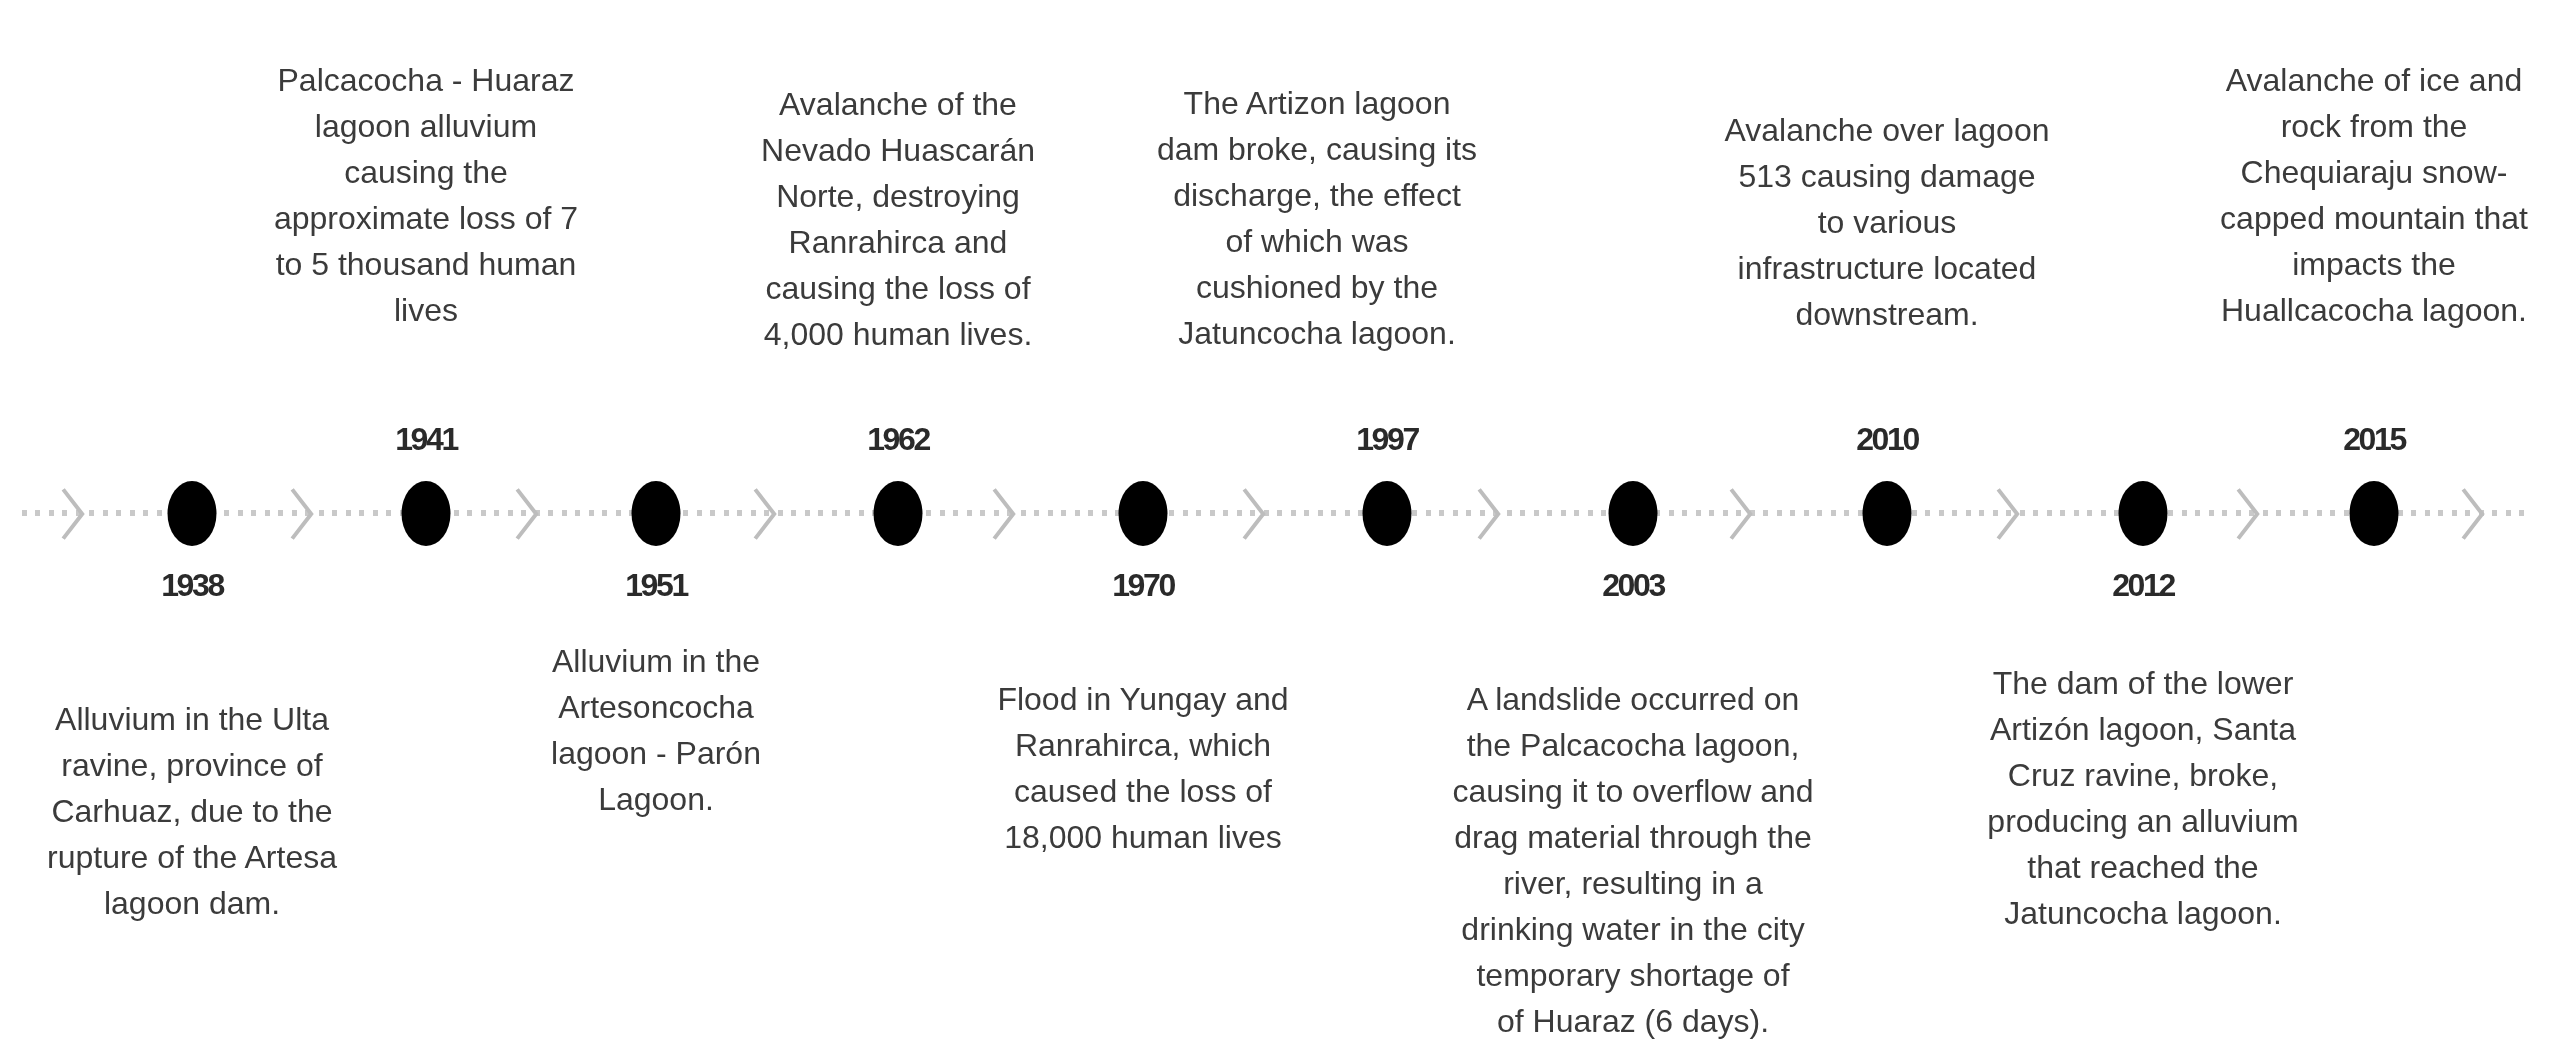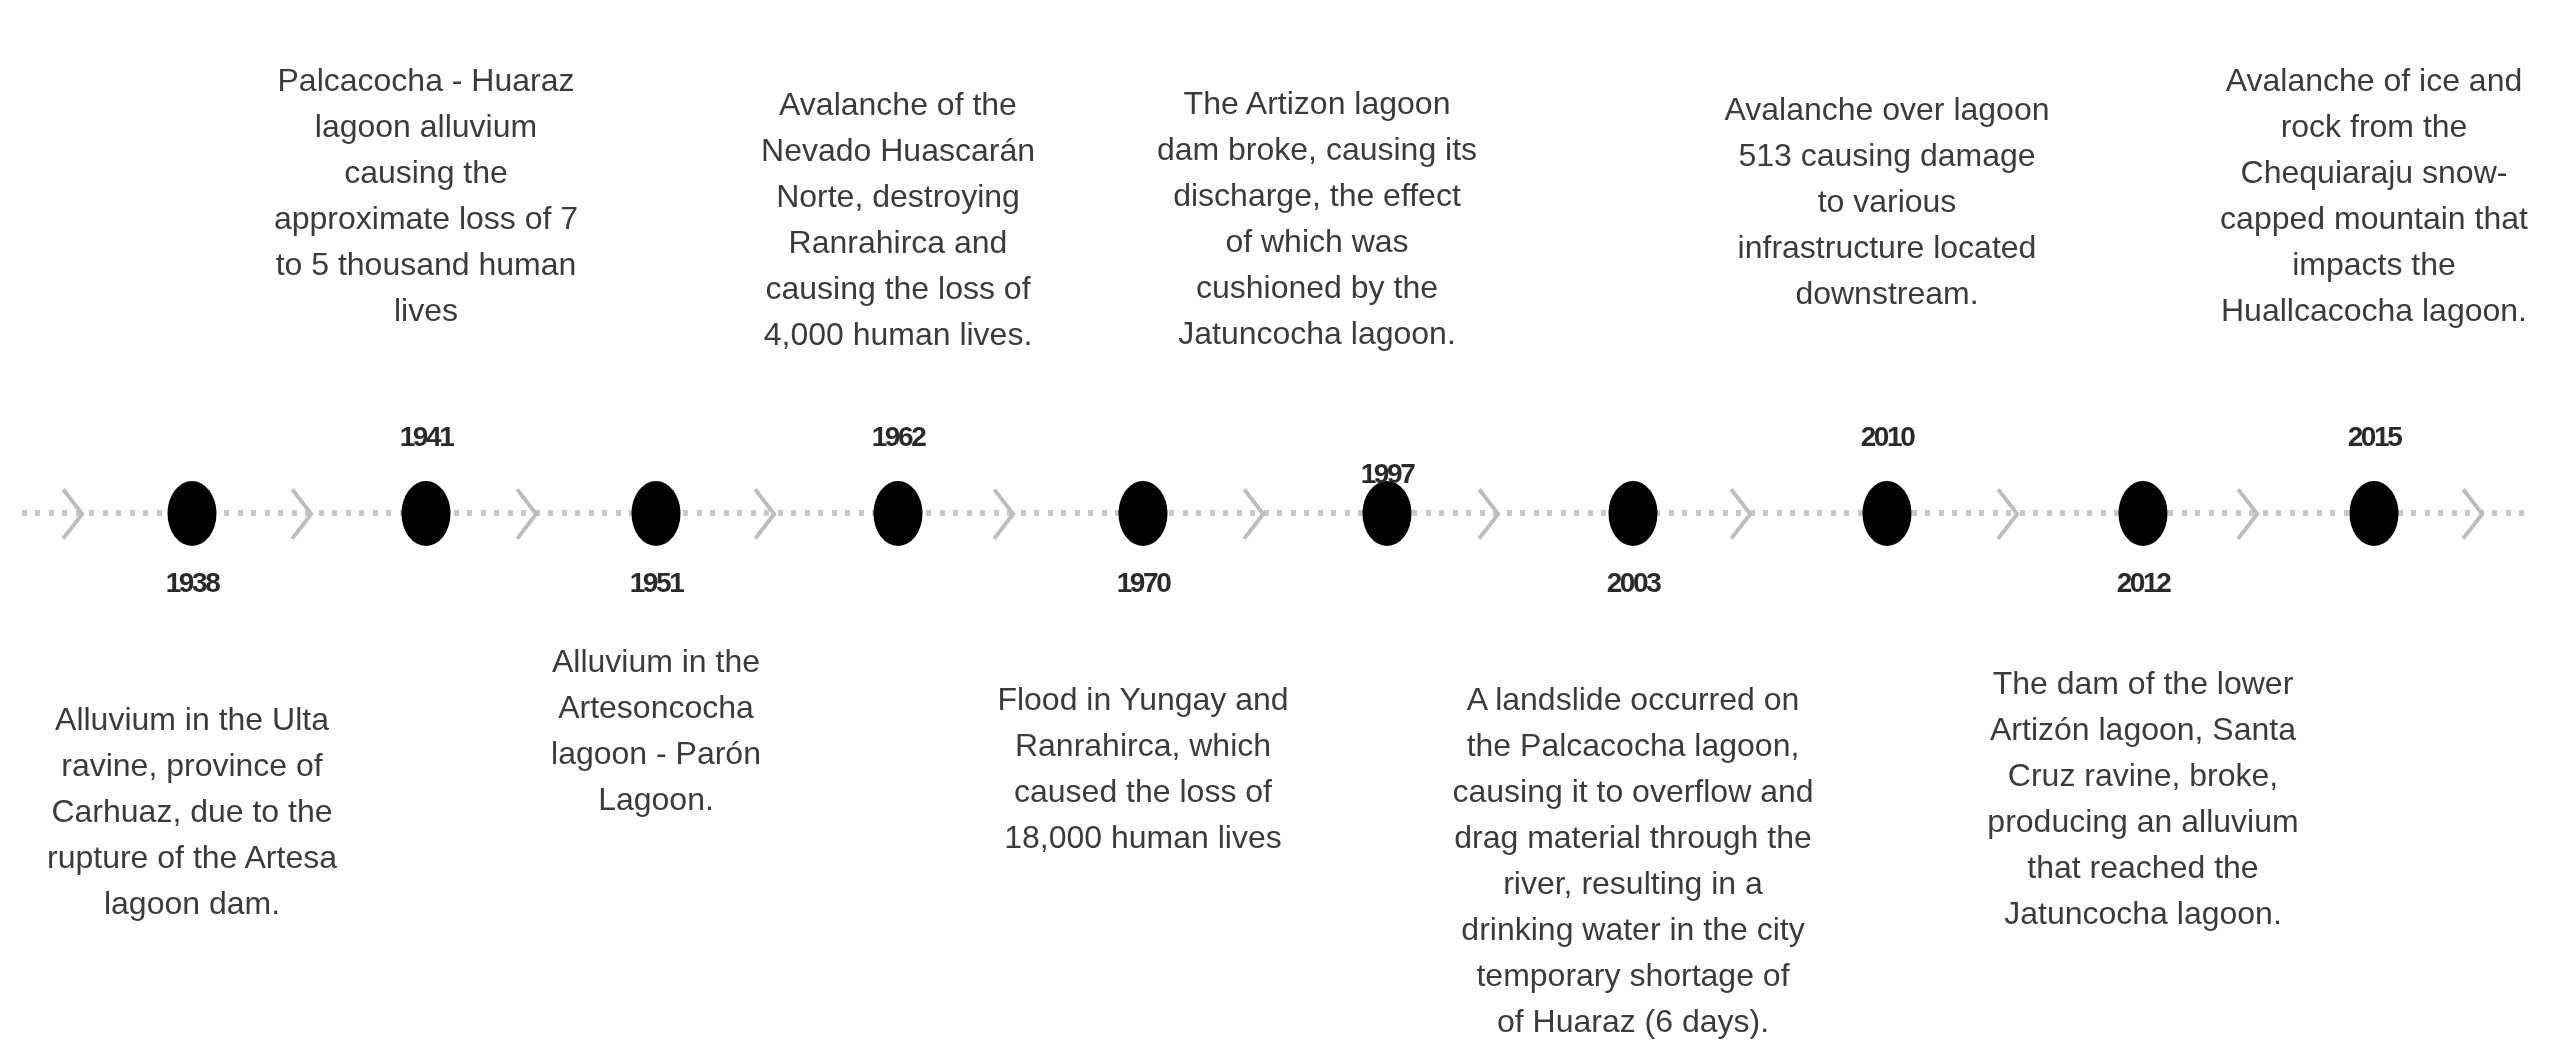--- a/index.html
+++ b/index.html
@@ -4,21 +4,21 @@
   <style>
     html, body { margin: 0; padding: 0; background: #ffffff; }
     body { width: 2576px; height: 1049px; position: relative; overflow: hidden;
            font-family: "Liberation Sans", "DejaVu Sans", sans-serif; color: #3a3a3a; }
     .timeline-line { position: absolute; left: 22px; width: 2506px; top: 510px; height: 6.4px;
       background-image: repeating-linear-gradient(to right, #c9c9c9 0 4.8px, transparent 4.8px 13.5px); }
     .chevron { position: absolute; top: 487px; width: 27px; height: 54px; }
     .chevron svg { display: block; }
     .dot { position: absolute; width: 49px; height: 65px; border-radius: 50%; background: #000;
       top: 481px; transform: translateX(-50%); }
-    .year { position: absolute; transform: translateX(-50%); font-size: 28px; font-weight: bold;
+    .year { position: absolute; transform: translateX(-50%); font-size: 32px; font-weight: bold;
       color: #2a2a2a; letter-spacing: -2.4px; white-space: nowrap; line-height: 1; }
     .year.above { top: 423px; }
     .year.below { top: 569px; }
     .desc { position: absolute; transform: translateX(-50%); text-align: center;
       font-size: 32px; line-height: 46px; color: #3b3b3b; white-space: nowrap; }
     .desc .ln { display: block; }
   </style>
 </head>
 <body>
 
@@ -132,21 +132,21 @@
   <div class="year below" style="left: 1143px;">1970</div>
   <div class="desc" style="left: 1143px; top: 676px;">
           <span class="ln">Flood in Yungay and</span>
           <span class="ln">Ranrahirca, which</span>
           <span class="ln">caused the loss of</span>
           <span class="ln">18,000 human lives</span>
         </div>
 </div>
       <div>
   <div class="dot" style="left: 1387px; background: rgb(0, 0, 0);"></div>
-  <div class="year above" style="left: 1387px; margin-top: 37px;">1997</div>
+  <div class="year above" style="left: 1387px;">1997</div>
   <div class="desc" style="left: 1309px; top: 80px; margin-left: 8px;">
           <span class="ln">The Artizon lagoon</span>
           <span class="ln">dam broke, causing its</span>
           <span class="ln">discharge, the effect</span>
           <span class="ln">of which was</span>
           <span class="ln">cushioned by the</span>
           <span class="ln">Jatuncocha lagoon.</span>
         </div>
 </div>
       <div>
@@ -159,21 +159,21 @@
           <span class="ln">drag material through the</span>
           <span class="ln">river, resulting in a</span>
           <span class="ln">drinking water in the city</span>
           <span class="ln">temporary shortage of</span>
           <span class="ln">of Huaraz (6 days).</span>
         </div>
 </div>
       <div>
   <div class="dot" style="left: 1887px; background: rgb(0, 0, 0);"></div>
   <div class="year above" style="left: 1887px;">2010</div>
-  <div class="desc" style="left: 1887px; top: 86px;">
+  <div class="desc" style="left: 1887px; top: 107px;">
           <span class="ln">Avalanche over lagoon</span>
           <span class="ln">513 causing damage</span>
           <span class="ln">to various</span>
           <span class="ln">infrastructure located</span>
           <span class="ln">downstream.</span>
         </div>
 </div>
       <div>
   <div class="dot" style="left: 2143px; background: rgb(0, 0, 0);"></div>
   <div class="year below" style="left: 2143px;">2012</div>

